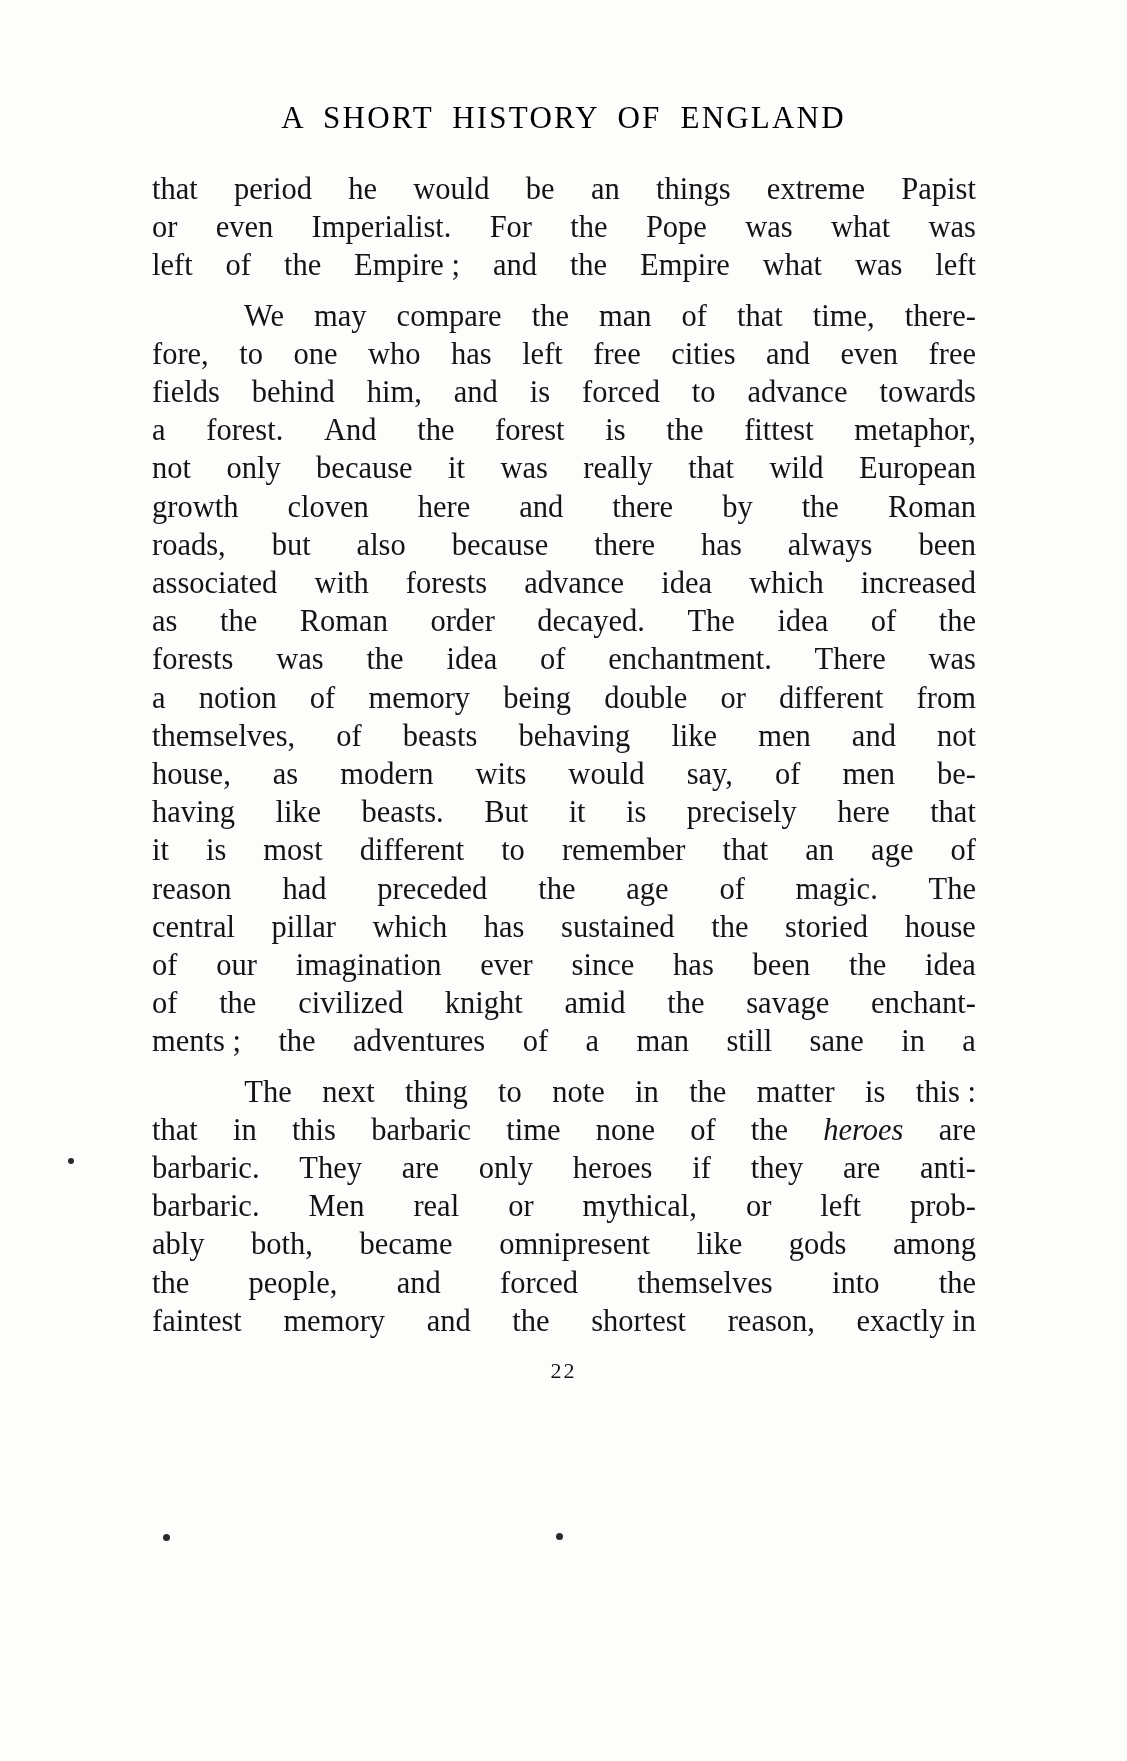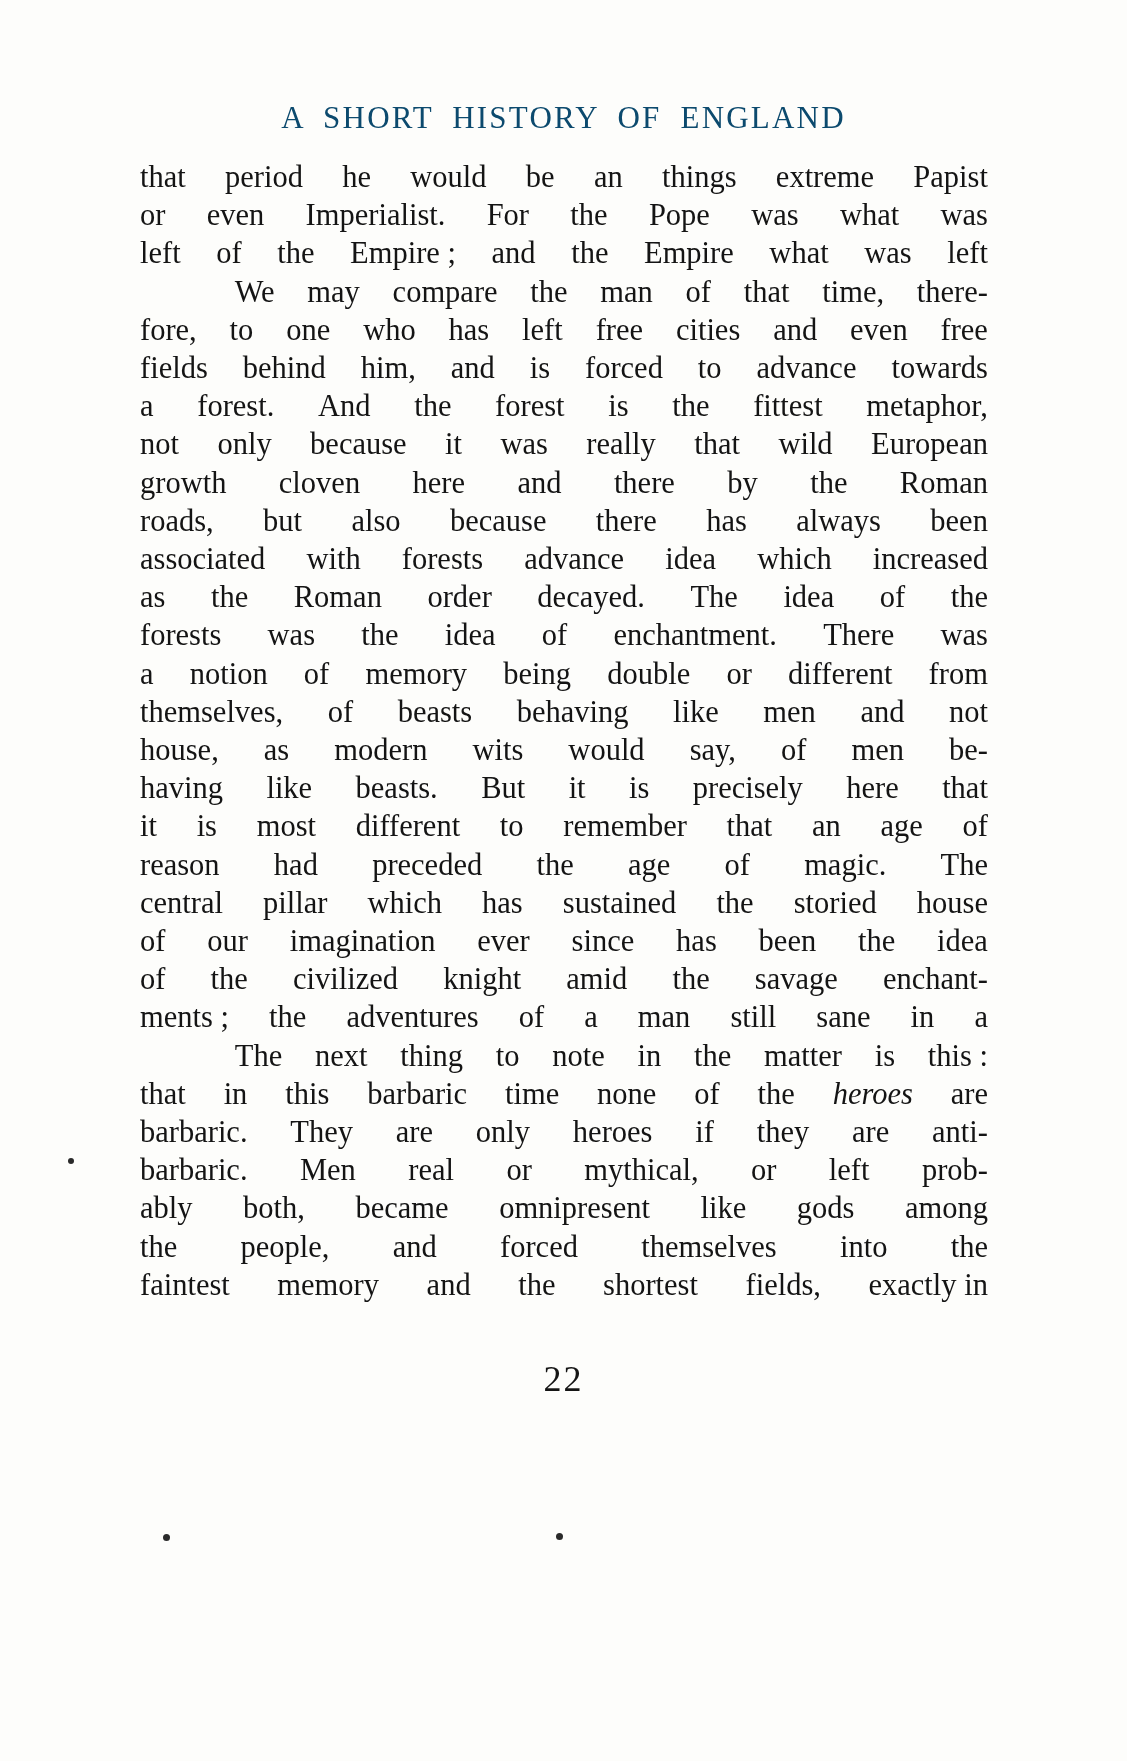--- a/index.html
+++ b/index.html
@@ -19,30 +19,30 @@
   }
   .running-head {
     position: absolute;
     top: 100px;
     left: 0;
     width: 1127px;
     text-align: center;
     font-size: 31px;
     letter-spacing: 2.2px;
     word-spacing: 9px;
-    color: #0c4a6e;
+    color: #000000;
   }
   .body-block {
     position: absolute;
     top: 158px;
     left: 140px;
     width: 848px;
   }
   p.para {
-    margin: 0;
+    margin: 12px;
     font-size: 30.5px;
     line-height: 38.2px;
     color: #141414;
     text-align: justify;
     text-align-last: left;
   }
   p.para .line {
     display: block;
     white-space: nowrap;
   }
@@ -57,21 +57,21 @@
   }
   em {
     font-style: italic;
   }
   .folio {
     position: absolute;
     top: 1358px;
     left: 0;
     width: 1127px;
     text-align: center;
-    font-size: 36px;
+    font-size: 22px;
     letter-spacing: 2px;
     color: #141414;
   }
   .speck {
     position: absolute;
     background: #2a2a2a;
     border-radius: 50%;
   }
   .speck-a { left: 68px;  top: 1158px; width: 6px; height: 6px; }
   .speck-b { left: 163px; top: 1534px; width: 7px; height: 7px; }
@@ -406,21 +406,21 @@
           <span>themselves</span>
           <span>into</span>
           <span>the</span>
         </span>
       <span class="justify">
           <span>faintest</span>
           <span>memory</span>
           <span>and</span>
           <span>the</span>
           <span>shortest</span>
-          <span>fields,</span>
+          <span>reason,</span>
           <span>exactly in</span>
         </span>
     </p>
 
   </div>
 
   <div class="folio">22</div>
 
   <div class="speck speck-a"></div>
   <div class="speck speck-b"></div>

